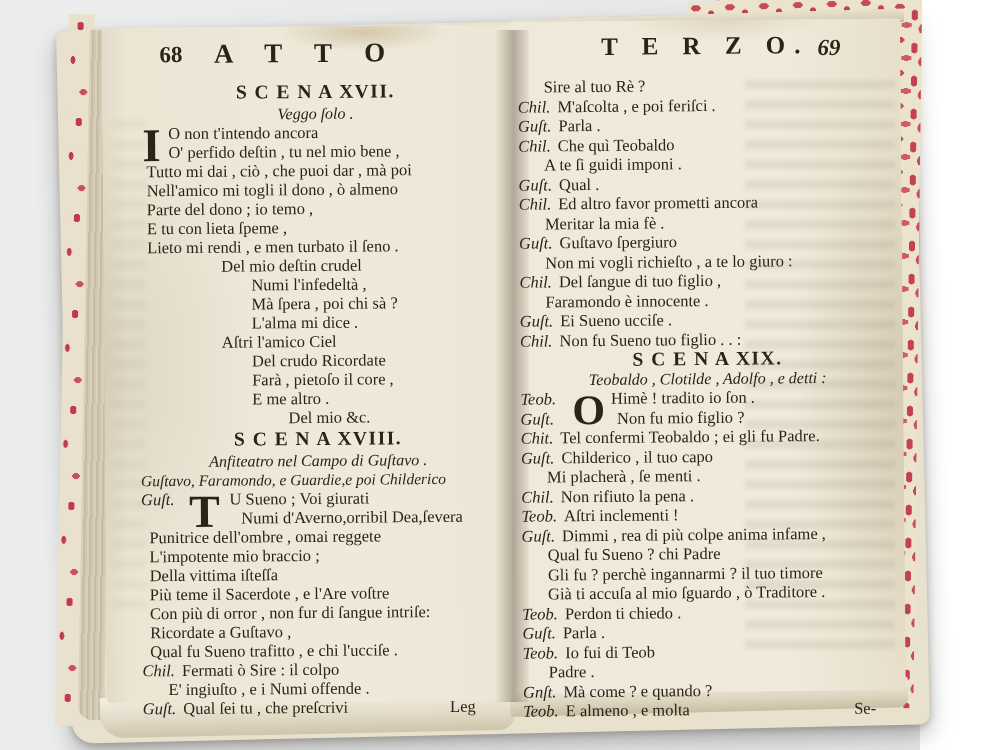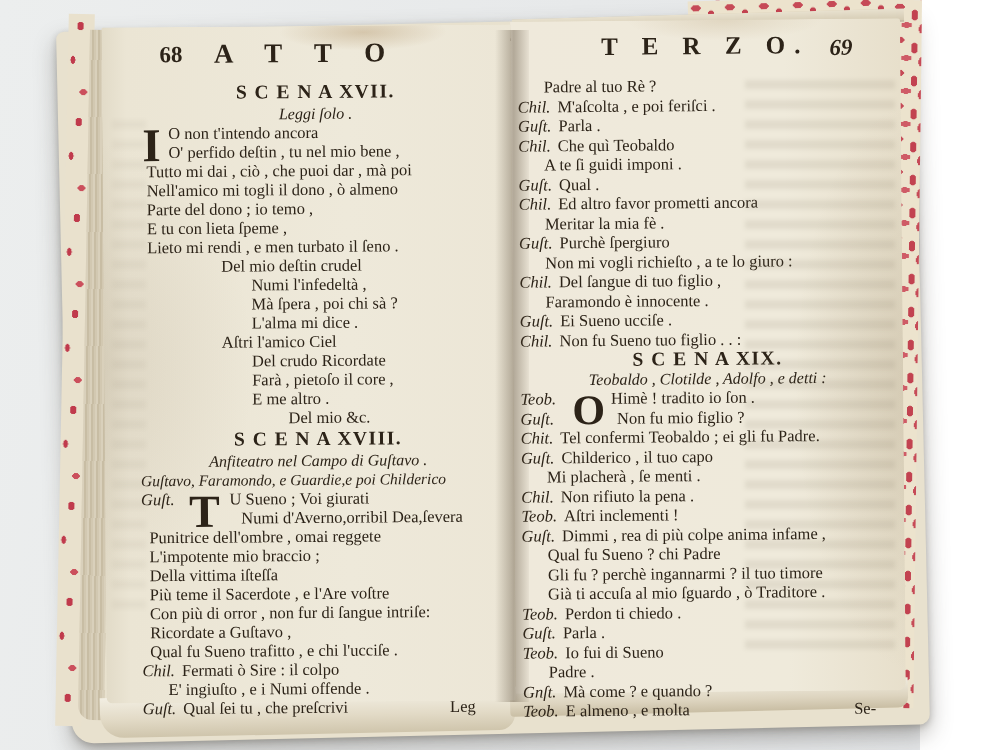--- a/index.html
+++ b/index.html
@@ -73,21 +73,21 @@
     background:repeating-linear-gradient(180deg,rgba(110,100,80,.22) 0 9px,rgba(110,100,80,0) 9px 20px);}
   .ghost-right{left:745px;top:80px;width:150px;height:580px;}
   .ghost-left{left:112px;top:120px;width:34px;height:500px;opacity:.25;}
 
   
   .pg-header{position:relative;height:40px;margin-top:12px;}
   .running-title{position:absolute;width:100%;text-align:center;
     font-size:27px;font-weight:bold;letter-spacing:13px;}
   .pageno{position:absolute;font-size:23px;font-weight:bold;font-style:italic;}
   .pageno-left{left:58px;top:3px;font-style:normal;}
-  .pageno-right{right:48px;top:4px;}
+  .pageno-right{right:60px;top:4px;}
 
   .textblock{position:relative;}
   .tb-left{padding:2px 26px 0 44px;}
   .tb-right{padding:4px 16px 0 15px;}
   .ln{font-size:16.5px;line-height:19px;white-space:nowrap;}
   .tb-right .ln{line-height:19.5px;}
   .heading{text-align:center;font-size:19.5px;line-height:24px;letter-spacing:1.5px;font-weight:bold;}
   .stage{text-align:center;font-style:italic;font-size:16px;}
   .stageL{font-style:italic;font-size:15.5px;margin-left:-8px;}
   .i1{padding-left:18px;}
@@ -121,21 +121,21 @@
   <div class="top-edge-left"></div>
   <div class="top-edge-right"></div>
 
   <div class="page page-left">
     <div class="pg-header">
       <span class="pageno pageno-left">68</span>
       <span class="running-title">A T T O</span>
     </div>
     <div id="left-lines" class="textblock tb-left">
         <div class="ln heading"><span class="txt">S C E N A   XVII.</span></div>
-        <div class="ln stage"><span class="txt">Leggi ſolo .</span></div>
+        <div class="ln stage"><span class="txt">Veggo ſolo .</span></div>
         <div class="ln capblock capI">
           <span class="cap">I</span>
           <div class="ln row "><span class="txt">O non t'intendo ancora</span></div>
           <div class="ln row "><span class="txt">O' perfido deſtin , tu nel mio bene ,</span></div>
         </div>
         <div class="ln "><span class="txt">Tutto mi dai , ciò , che puoi dar , mà poi</span></div>
         <div class="ln "><span class="txt">Nell'amico mi togli il dono , ò almeno</span></div>
         <div class="ln "><span class="txt">Parte del dono ;  io temo ,</span></div>
         <div class="ln "><span class="txt">E tu con lieta ſpeme ,</span></div>
         <div class="ln "><span class="txt">Lieto mi rendi , e men turbato il ſeno .</span></div>
@@ -168,29 +168,29 @@
         <div class="ln "><span class="spk">Guſt.</span><span class="txt">Qual ſei tu , che preſcrivi</span><span class="cw">Leg</span></div>
       </div>
   </div>
 
   <div class="page page-right">
     <div class="pg-header">
       <span class="running-title" style="letter-spacing:9px;font-size:25px;">T E R Z O.</span>
       <span class="pageno pageno-right">69</span>
     </div>
     <div id="right-lines" class="textblock tb-right">
-        <div class="ln i1"><span class="txt">Padre al tuo Rè ?</span></div>
+        <div class="ln i1"><span class="txt">Sire al tuo Rè ?</span></div>
         <div class="ln "><span class="spk">Chil.</span><span class="txt">M'aſcolta , e poi feriſci .</span></div>
         <div class="ln "><span class="spk">Guſt.</span><span class="txt">Parla .</span></div>
         <div class="ln "><span class="spk">Chil.</span><span class="txt">Che quì Teobaldo</span></div>
         <div class="ln i1"><span class="txt">A te ſi guidi imponi .</span></div>
         <div class="ln "><span class="spk">Guſt.</span><span class="txt">Qual .</span></div>
         <div class="ln "><span class="spk">Chil.</span><span class="txt">Ed altro favor prometti ancora</span></div>
         <div class="ln i1"><span class="txt">Meritar la mia fè .</span></div>
-        <div class="ln "><span class="spk">Guſt.</span><span class="txt">Purchè ſpergiuro</span></div>
+        <div class="ln "><span class="spk">Guſt.</span><span class="txt">Guſtavo ſpergiuro</span></div>
         <div class="ln i1"><span class="txt">Non mi vogli richieſto , a te lo giuro :</span></div>
         <div class="ln "><span class="spk">Chil.</span><span class="txt">Del ſangue di tuo figlio ,</span></div>
         <div class="ln i1"><span class="txt">Faramondo è innocente .</span></div>
         <div class="ln "><span class="spk">Guſt.</span><span class="txt">Ei Sueno ucciſe .</span></div>
         <div class="ln "><span class="spk">Chil.</span><span class="txt">Non fu Sueno tuo figlio . . :</span></div>
         <div class="ln heading"><span class="txt">S C E N A   XIX.</span></div>
         <div class="ln stage"><span class="txt">Teobaldo , Clotilde , Adolfo , e detti :</span></div>
         <div class="ln capblock capO">
           <span class="cap">O</span>
           <div class="ln row "><span class="spk">Teob.</span><span class="txt">Himè !  tradito io ſon .</span></div>
@@ -200,21 +200,21 @@
         <div class="ln "><span class="spk">Guſt.</span><span class="txt">Childerico , il tuo capo</span></div>
         <div class="ln i1"><span class="txt">Mi placherà , ſe menti .</span></div>
         <div class="ln "><span class="spk">Chil.</span><span class="txt">Non rifiuto la pena .</span></div>
         <div class="ln "><span class="spk">Teob.</span><span class="txt">Aſtri inclementi !</span></div>
         <div class="ln "><span class="spk">Guſt.</span><span class="txt">Dimmi , rea di più colpe anima infame ,</span></div>
         <div class="ln i1"><span class="txt">Qual fu Sueno ?  chi Padre</span></div>
         <div class="ln i1"><span class="txt">Gli fu ?  perchè ingannarmi ? il tuo timore</span></div>
         <div class="ln i1"><span class="txt">Già ti accuſa al mio ſguardo , ò Traditore .</span></div>
         <div class="ln "><span class="spk">Teob.</span><span class="txt">Perdon ti chiedo .</span></div>
         <div class="ln "><span class="spk">Guſt.</span><span class="txt">Parla .</span></div>
-        <div class="ln "><span class="spk">Teob.</span><span class="txt">Io fui di Sueno</span></div>
+        <div class="ln "><span class="spk">Teob.</span><span class="txt">Io fui di Teob</span></div>
         <div class="ln i1"><span class="txt">Padre .</span></div>
         <div class="ln "><span class="spk">Gnſt.</span><span class="txt">Mà come ? e quando ?</span></div>
         <div class="ln "><span class="spk">Teob.</span><span class="txt">E almeno , e molta</span><span class="cw">Se-</span></div>
       </div>
   </div>
 
   <div class="gutter"></div>
   <div class="ghost ghost-right"></div>
   <div class="ghost ghost-left"></div>
 </div>

